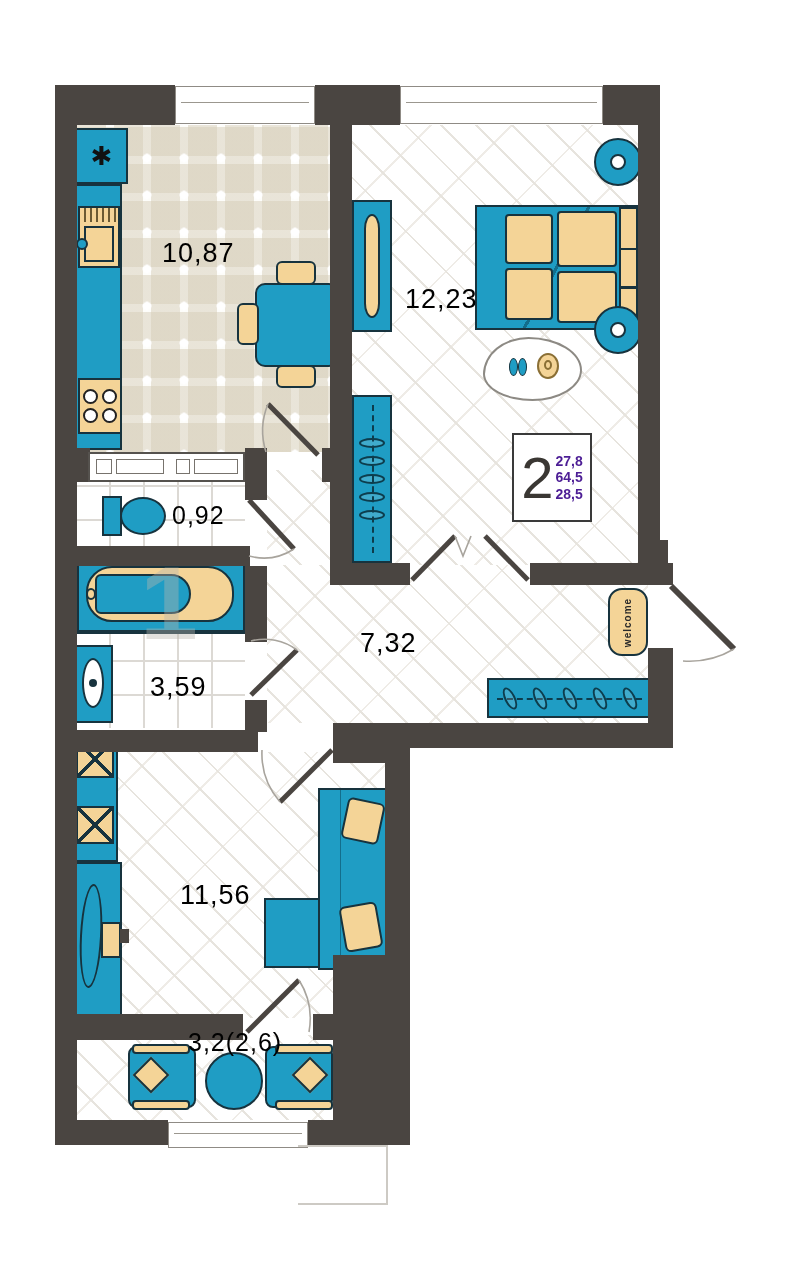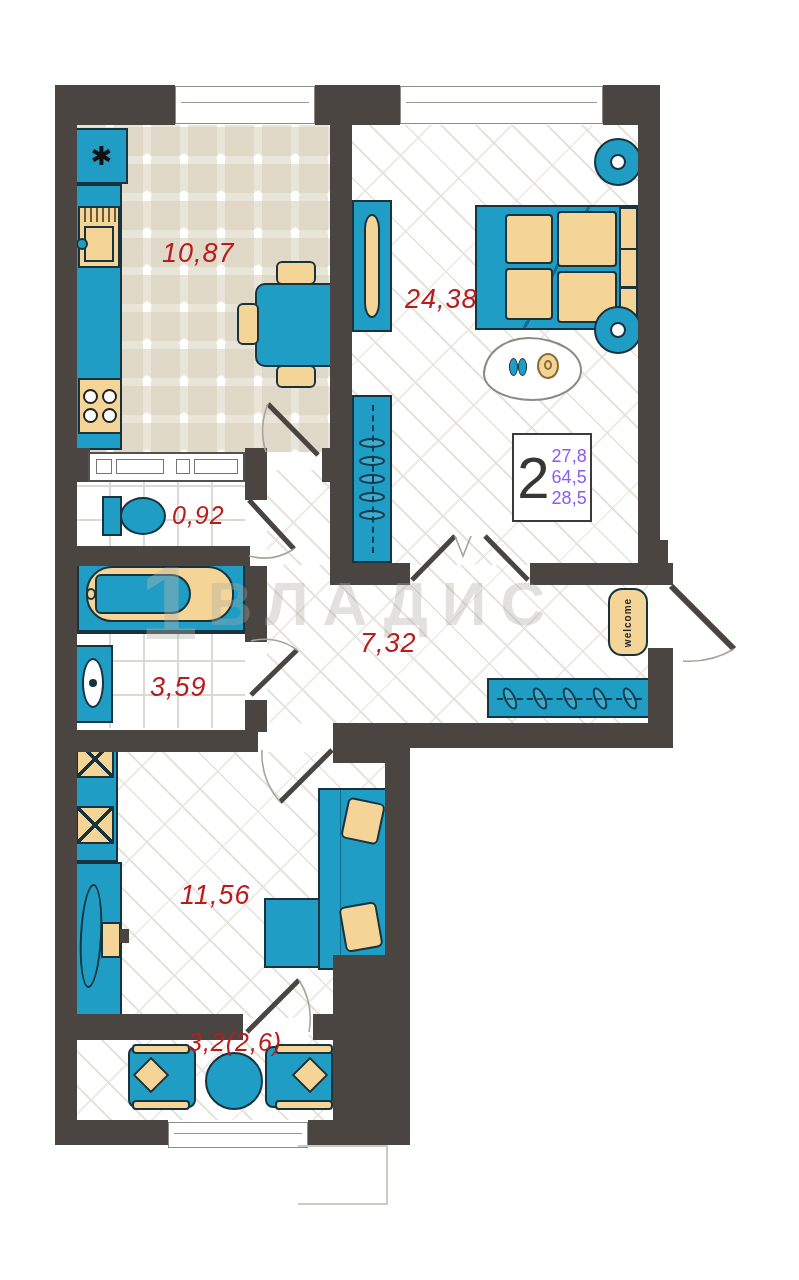--- a/index.html
+++ b/index.html
@@ -25,36 +25,36 @@
   .floor-tile{
     background-color:#ffffff;
     background-image:
       repeating-linear-gradient(0deg, rgba(0,0,0,0) 0 32px, #dcd9d4 32px 34px),
       repeating-linear-gradient(90deg, rgba(0,0,0,0) 0 32px, #dcd9d4 32px 34px);}
   
   .teal{position:absolute;background:#1f9dc4;border:2px solid #17333e;box-sizing:border-box;}
   .tan{position:absolute;background:#f4d497;border:2px solid #17333e;box-sizing:border-box;}
   .win{position:absolute;background:#ffffff;border:1.5px solid #8f8b85;box-sizing:border-box;}
   .win::after{content:"";position:absolute;left:5px;right:5px;top:42%;border-top:1.5px solid #9b978f;}
-  .area-label{position:absolute;font-style:italic;font-size:27px;color:#b91c1c;letter-spacing:1px;white-space:nowrap;}
+  .area-label{position:absolute;font-size:27px;color:#000000;letter-spacing:1px;white-space:nowrap;}
   .xbox{position:absolute;background:#f4d497;border:2px solid #17333e;box-sizing:border-box;
     background-image:linear-gradient(45deg,rgba(0,0,0,0) 46%,#17333e 46% 54%,rgba(0,0,0,0) 54%),
                      linear-gradient(-45deg,rgba(0,0,0,0) 46%,#17333e 46% 54%,rgba(0,0,0,0) 54%);}
   .hanger{border:2px solid #0d3d4d;border-radius:50%;box-sizing:border-box;background:rgba(255,255,255,0.15);}
   .coatrack{display:flex;align-items:center;justify-content:center;}
   .coatrack::before{content:"";position:absolute;left:8px;right:8px;top:50%;border-top:2px dashed #0d3d4d;}
   .coatrack .hanger{width:24px;height:11px;transform:rotate(64deg);margin:0 3px;flex:none;}
   .wardrobe-v{display:flex;flex-direction:column;align-items:center;justify-content:center;}
   .wardrobe-v::before{content:"";position:absolute;top:8px;bottom:8px;left:50%;border-left:2px dashed #0d3d4d;}
   .wardrobe-v .hanger{width:26px;height:10px;margin:4px 0;flex:none;}
   .burners{position:absolute;display:flex;flex-wrap:wrap;gap:4px;align-content:center;justify-content:center;}
   .burner{width:15px;height:15px;border-radius:50%;border:2px solid #222;background:#fff;box-sizing:border-box;}
   .infobox{position:absolute;background:#ffffff;border:2px solid #3a3a3a;display:flex;align-items:center;justify-content:center;box-sizing:border-box;}
   .infobox .big{font-size:58px;color:#3a3733;font-weight:500;line-height:1;}
-  .infobox .vals{margin-left:2px;font-size:18px;color:#8b5cf6;font-weight:400;line-height:1.18;}
+  .infobox .vals{margin-left:2px;font-size:14px;color:#4c1d95;font-weight:700;line-height:1.18;}
   .mat{position:absolute;background:#f4d497;border:2px solid #17333e;border-radius:14px;
        display:flex;align-items:center;justify-content:center;box-sizing:border-box;}
   .mat span{transform:rotate(-90deg);font-size:10px;font-weight:700;color:#2a2a2a;letter-spacing:1px;}
   .watermark{position:absolute;display:flex;align-items:center;color:rgba(173,170,162,0.35);pointer-events:none;}
   .watermark .wm-logo{font-size:104px;font-weight:700;line-height:1;margin-right:10px;color:rgba(185,182,175,0.40);}
   .watermark .wm-text{font-size:62px;font-weight:700;letter-spacing:14px;}
   .neighbor{position:absolute;border:2px solid #cdcac4;border-left:none;box-sizing:border-box;}
   .rug{position:absolute;background:#ffffff;border:2px solid #8d8a84;border-radius:46% 54% 50% 50% / 58% 52% 48% 42%;}
   svg.overlay{position:absolute;left:0;top:0;pointer-events:none;}
 </style>
@@ -241,25 +241,24 @@
     <path d="M734 649 A88 88 0 0 1 683 661" stroke="#a8a49d" stroke-width="1.6" fill="none"></path>
 
     <path d="M332 750 L280 802" stroke="#4a4541" stroke-width="5" fill="none"></path>
     <path d="M262 750 A74 74 0 0 0 280 802" stroke="#a8a49d" stroke-width="1.6" fill="none"></path>
 
     <path d="M247 1032 L299 980" stroke="#4a4541" stroke-width="5" fill="none"></path>
     <path d="M309 1032 A73 73 0 0 0 299 980" stroke="#a8a49d" stroke-width="1.6" fill="none"></path>
   </svg>
 
   <div class="area-label" style="left:162px;top:238px;">10,87</div>
-  <div class="area-label" style="left:405px;top:284px;">24,38</div>
+  <div class="area-label" style="left:405px;top:284px;">12,23</div>
   <div class="area-label" style="left:172px;top:501px;font-size:25px;">0,92</div>
   <div class="area-label" style="left:150px;top:672px;">3,59</div>
   <div class="area-label" style="left:360px;top:628px;">7,32</div>
   <div class="area-label" style="left:180px;top:880px;">11,56</div>
   <div class="area-label" style="left:188px;top:1028px;font-size:25px;">3,2(2,6)</div>
 
   <div class="watermark" style="left:140px;top:548px;width:440px;height:110px;">
     <span class="wm-logo">1</span>
-    <span class="wm-text">ВЛАДИС</span>
   </div>
 
 </div>
 
 </body></html>

